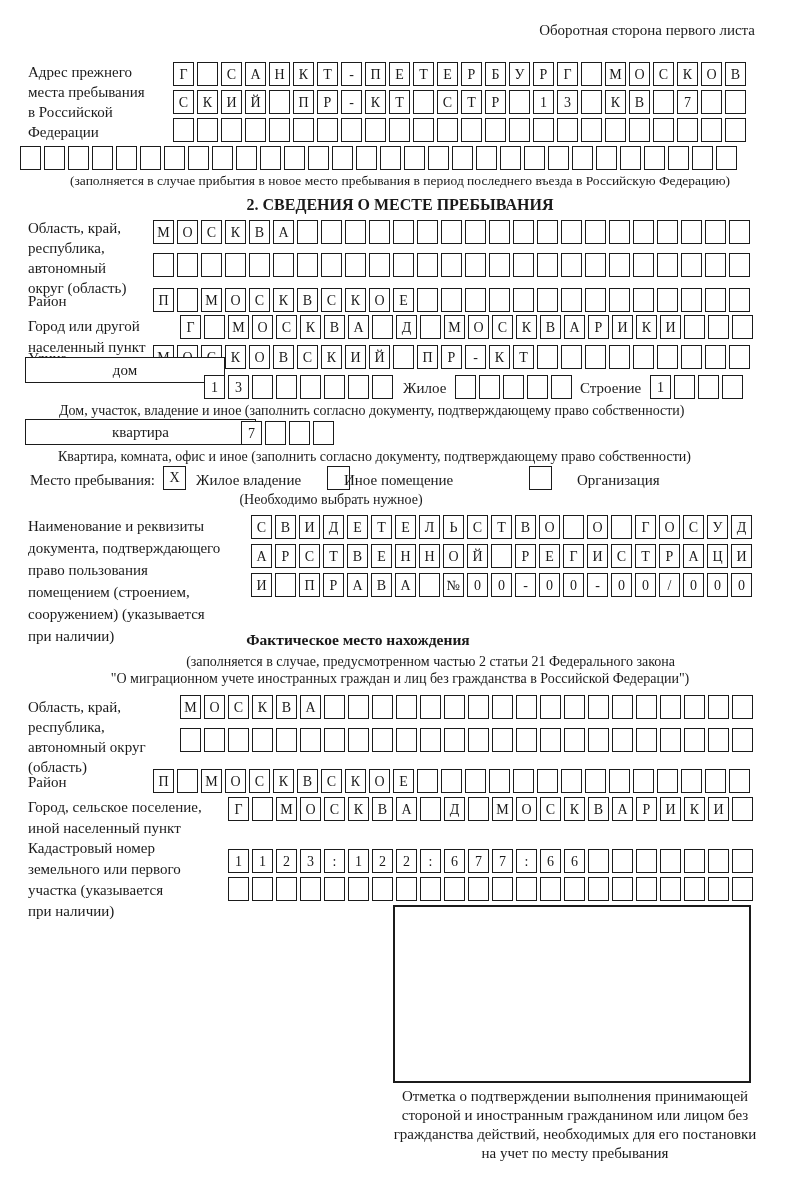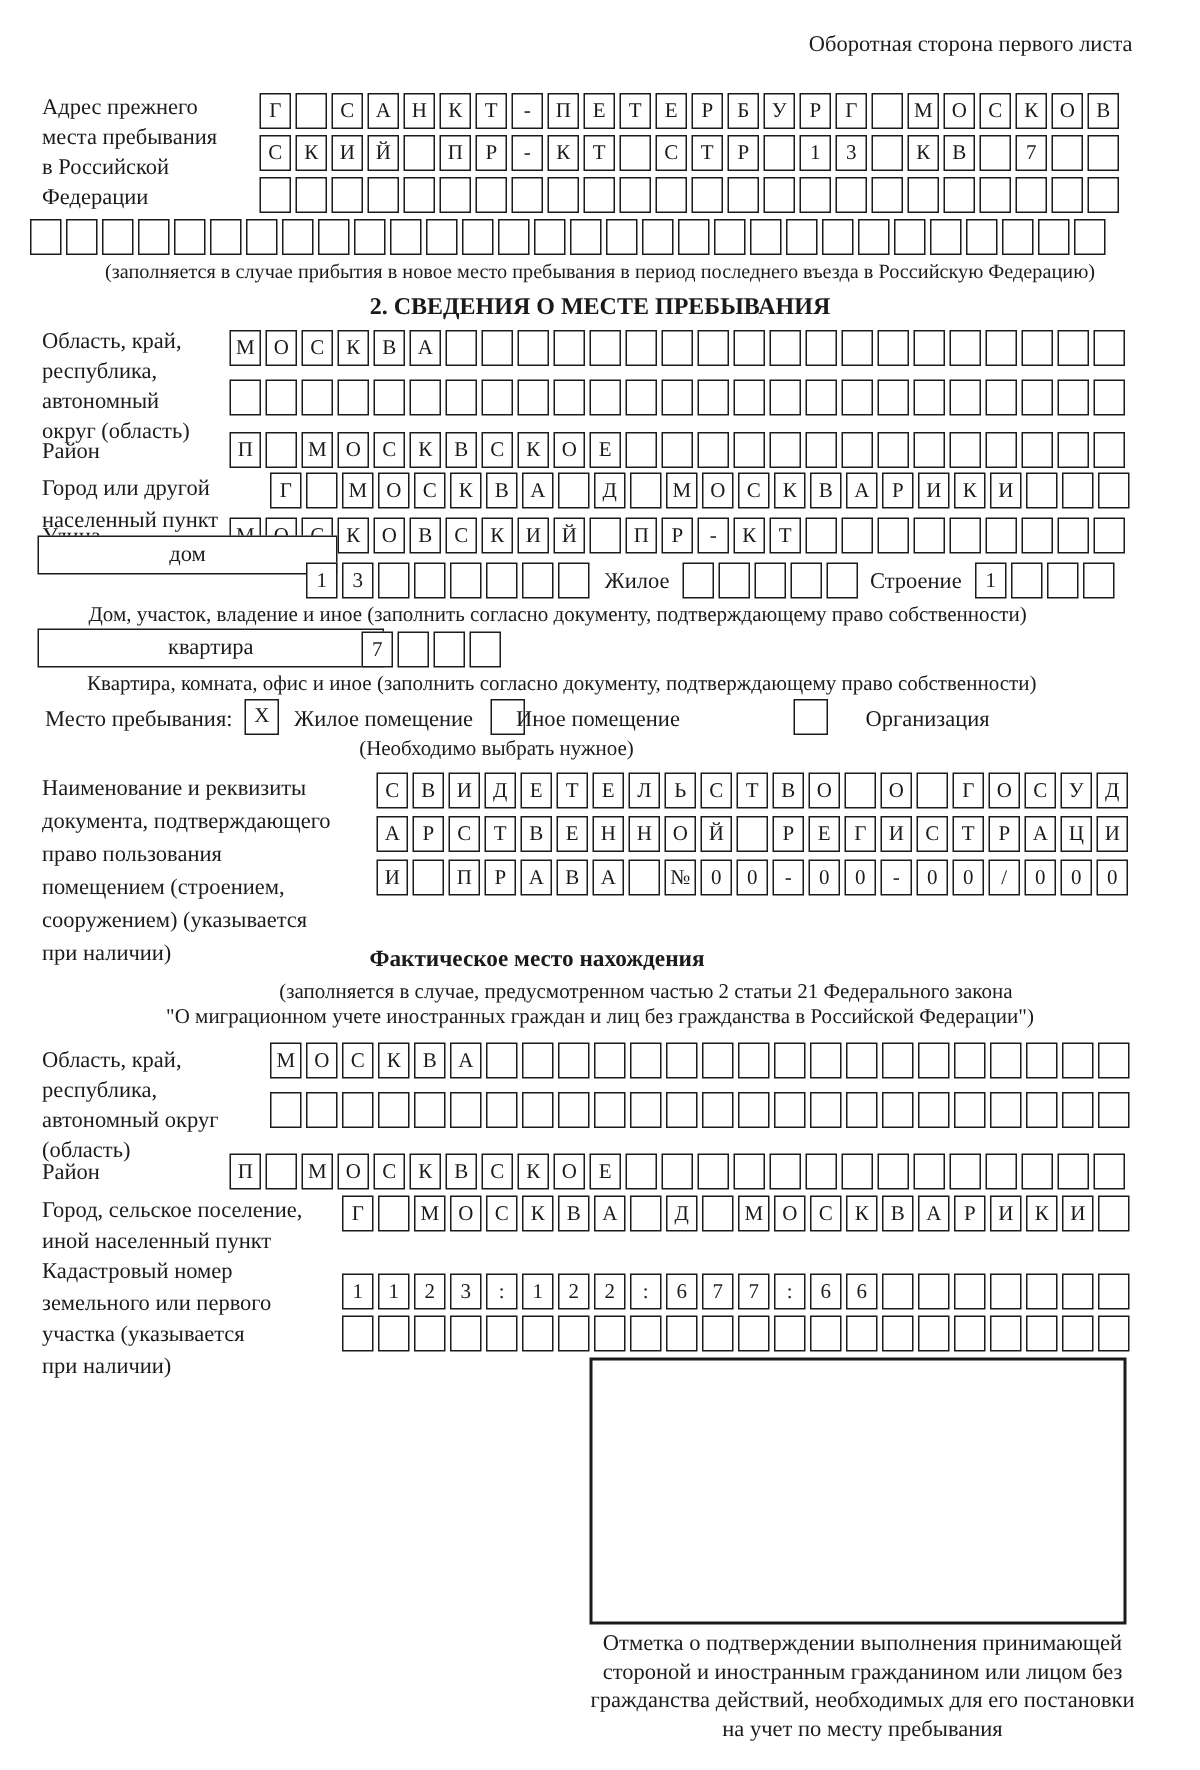--- a/index.html
+++ b/index.html
@@ -396,21 +396,21 @@
   <div id="kvart-cells" class="cellrow">
       <span class="cell">7</span>
       <span class="cell"></span>
       <span class="cell"></span>
       <span class="cell"></span>
     </div>
   <div id="kvart-note" class="txt note14">Квартира, комната, офис и иное (заполнить согласно документу, подтверждающему право собственности)</div>
 
   <div id="stay-label" class="txt label">Место пребывания:</div>
   <div id="chk-zhiloe" class="chk">X</div>
-  <div id="opt-zhiloe" class="txt label">Жилое помещение</div>
+  <div id="opt-zhiloe" class="txt label">Жилое владение</div>
   <div id="chk-inoe" class="chk"></div>
   <div id="opt-inoe" class="txt label">Иное помещение</div>
   <div id="chk-org" class="chk"></div>
   <div id="opt-org" class="txt label">Организация</div>
   <div id="choose-note" class="txt note14 center">(Необходимо выбрать нужное)</div>
 
   <div id="doc-label" class="txt label lh22">
       <div class="ln">Наименование и реквизиты</div>
       <div class="ln">документа, подтверждающего</div>
       <div class="ln">право пользования</div>

